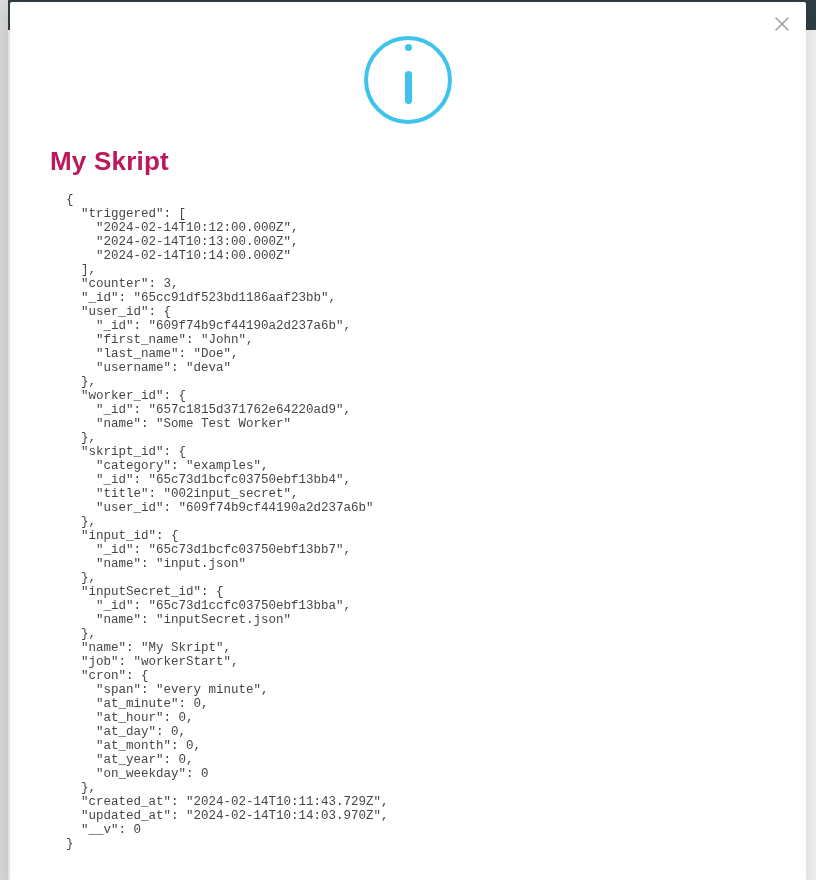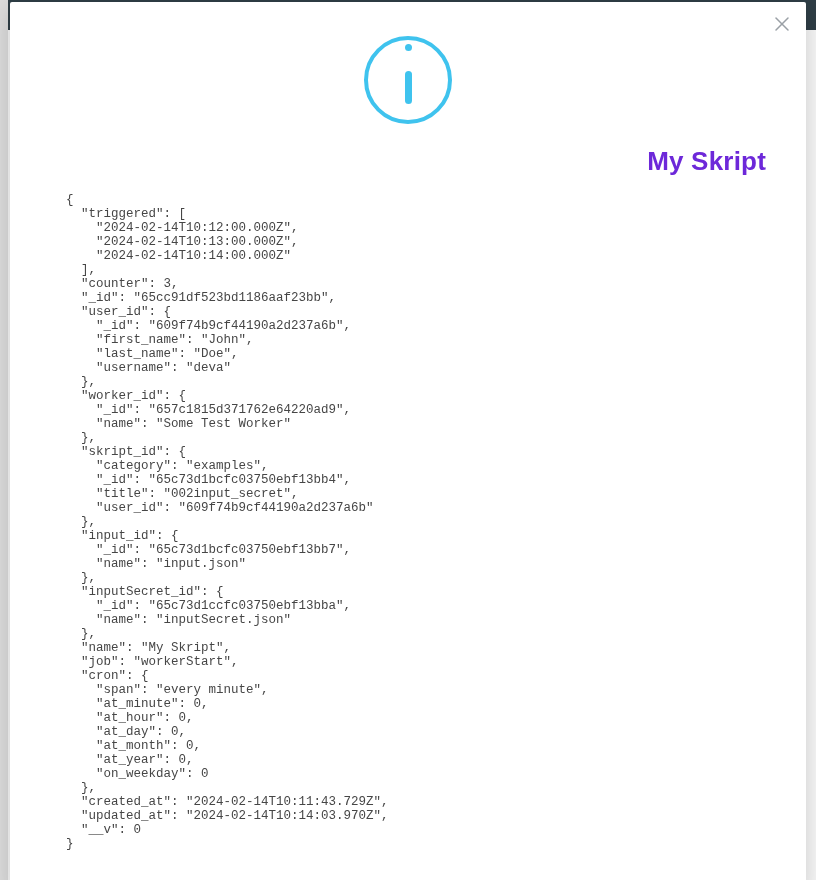--- a/index.html
+++ b/index.html
@@ -68,24 +68,24 @@
       top: -16px;
     }
     .info-icon .bar {
       width: 7px; height: 33px; border-radius: 4px;
       background: #3fc3ee;
       position: relative;
       top: 4px;
     }
     .info-icon-inner { display:flex; flex-direction:column; align-items:center; }
     .modal-title {
-      text-align: right;
+      text-align: left;
       font-size: 26px;
       font-weight: 700;
-      color: #6d28d9;
+      color: #be185d;
       margin-bottom: 16px;
       letter-spacing: .2px;
     }
     pre.json {
       font-family: "SFMono-Regular", Consolas, "Liberation Mono", Menlo, Courier, monospace;
       font-size: 12.5px;
       line-height: 14px;
       color: #464646;
       white-space: pre;
       margin-left: 16px;

